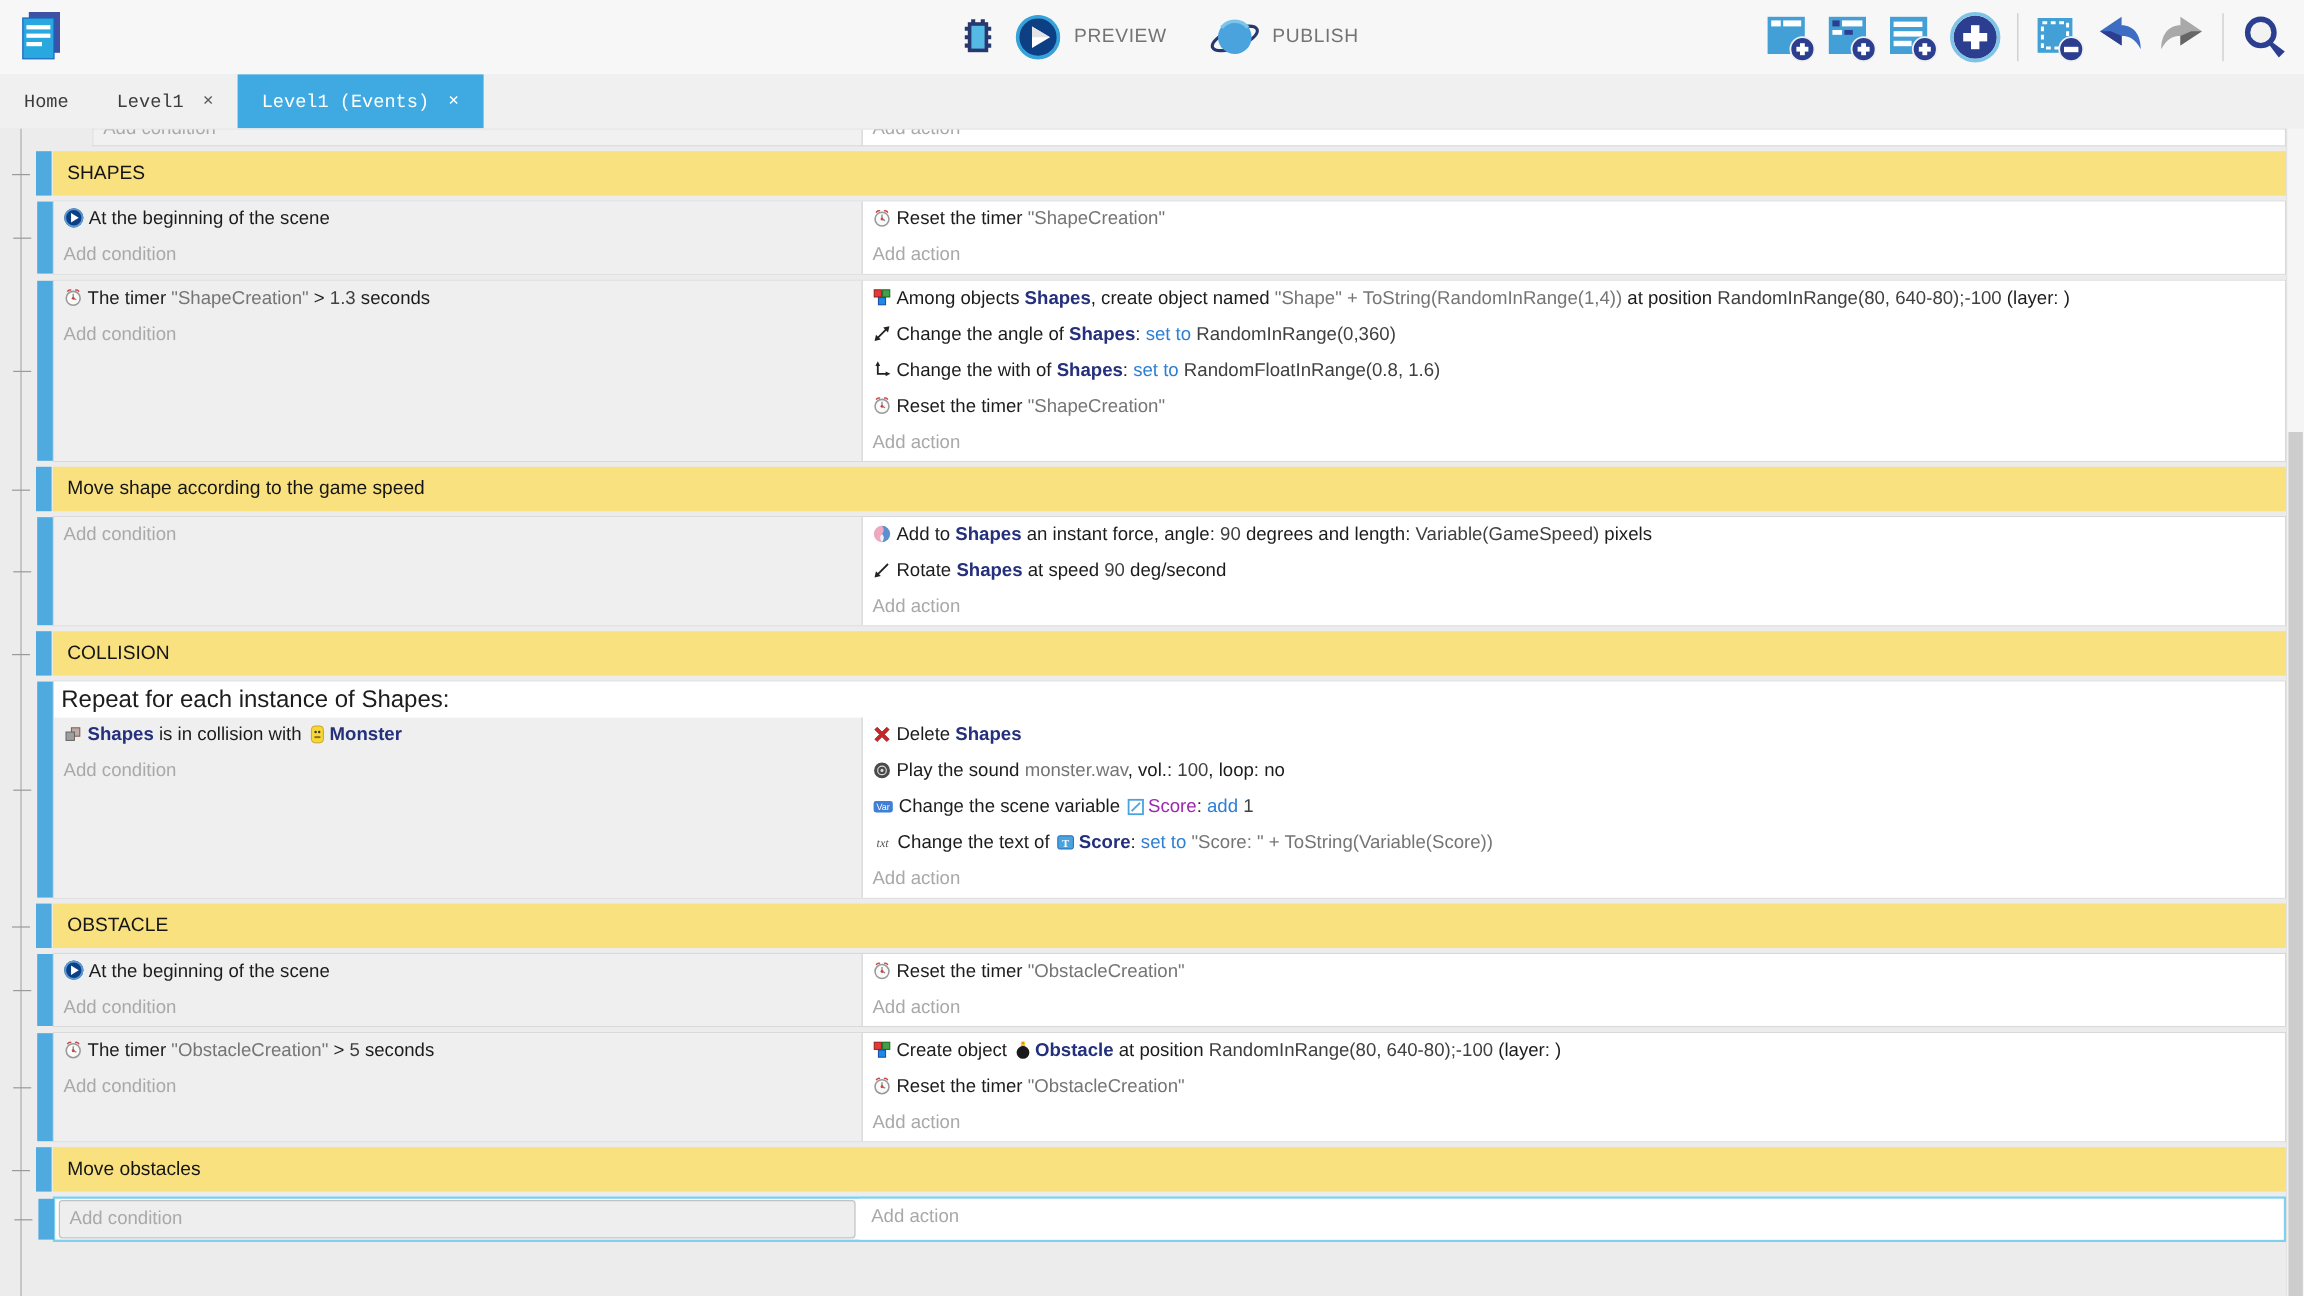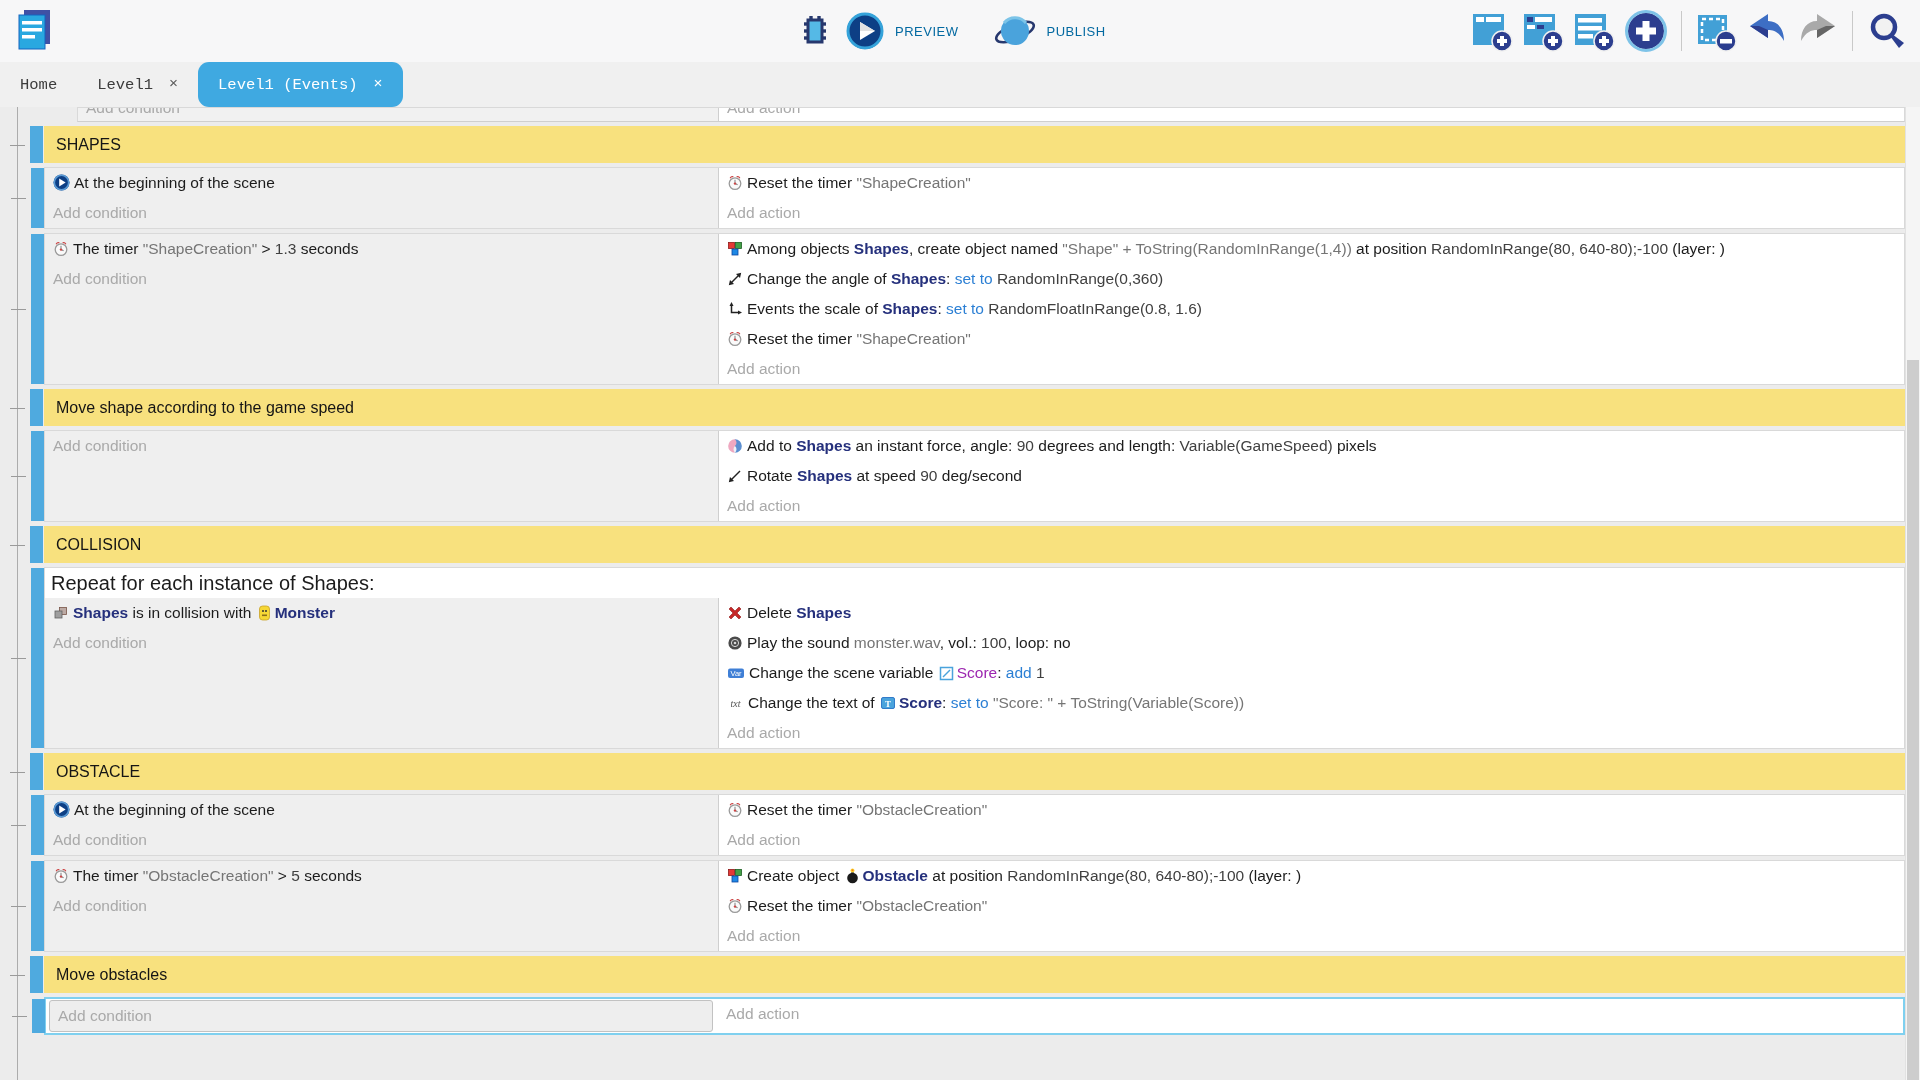--- a/index.html
+++ b/index.html
@@ -5,33 +5,33 @@
   * { margin:0; padding:0; box-sizing:border-box; }
   html,body { width:1920px; height:1080px; overflow:hidden;
     font-family:"Liberation Sans", sans-serif; background:#ececec; }
 
   
   .toolbar { position:absolute; left:0; top:0; width:1920px; height:62px;
     background:#f7f7f8; }
   .tb-logo { position:absolute; left:12px; top:6px; width:44px; height:48px; }
   .tb-center { position:absolute; left:795px; top:8px; height:46px;
     display:flex; align-items:center; gap:10px; }
-  .tb-label { font-size:13px; letter-spacing:.5px; color:#0369a1; margin-right:26px; }
+  .tb-label { font-size:16px; letter-spacing:.5px; color:#737373; margin-right:26px; }
   .tb-right { position:absolute; right:12px; top:8px; height:46px;
     display:flex; align-items:center; gap:9px; }
   .tb-sep { width:1px; height:40px; background:#c9c9c9; margin:0 4px; }
   .tb-btn { display:flex; align-items:center; cursor:pointer; }
 
   
   .tabbar { position:absolute; left:0; top:62px; width:1920px; height:45px;
     background:#f0f0f0; display:flex; align-items:stretch; }
   .tab { display:flex; align-items:center; padding:0 20px; font-size:15.5px;
     color:#3c3c3c; gap:16px;font-family:Liberation Mono, monospace; }
   .tab .x { font-size:15px; color:#5a5a5a; }
-  .tab.active { background:#3fa9e1; color:#ffffff;border-radius:11px; }
+  .tab.active { background:#3fa9e1; color:#ffffff; }
   .tab.active .x { color:#ffffff; }
 
   
   .sheet { position:absolute; left:0; top:107px; width:1920px; height:973px;
     background:#ececec; overflow:hidden; }
   .rail { position:absolute; left:17px; top:0; bottom:0; width:1px; background:#acacac; }
   .rows { position:absolute; left:44px; top:0; right:15px; }
 
   .row { position:relative; margin-bottom:4px; }
   .bar { position:absolute; left:-14px; top:0; bottom:0; width:13px; background:#4faadf; }
@@ -273,21 +273,21 @@
                 </svg></span><span class="p">Among objects </span><span class="o">Shapes</span><span class="p">, create object named </span><span class="s">"Shape" + ToString(RandomInRange(1,4))</span><span class="p"> at position </span><span class="g">RandomInRange(80, 640-80);-100</span><span class="p"> (layer: )</span></div>
             <div class="line"><span><svg class="ic" width="16" height="16" viewBox="0 0 16 16">
                   <line x1="4" y1="12" x2="12.5" y2="3.5" stroke="#222" stroke-width="1.5"></line>
                   <polygon points="1.8,14.2 7,13 3,9" fill="#222"></polygon>
                   <polygon points="14.2,1.8 9,3 13,7" fill="#222"></polygon>
                 </svg></span><span class="p">Change the angle of </span><span class="o">Shapes</span><span class="p">: </span><span class="b">set to </span><span class="g">RandomInRange(0,360)</span></div>
             <div class="line"><span><svg class="ic" width="16" height="16" viewBox="0 0 16 16">
                   <path d="M4.5 4 V11.5 H12" fill="none" stroke="#222" stroke-width="1.5"></path>
                   <polygon points="4.5,1 2.5,5 6.5,5" fill="#222"></polygon>
                   <polygon points="15,11.5 11,9.5 11,13.5" fill="#222"></polygon>
-                </svg></span><span class="p">Events the scale of </span><span class="o">Shapes</span><span class="p">: </span><span class="b">set to </span><span class="g">RandomFloatInRange(0.8, 1.6)</span></div>
+                </svg></span><span class="p">Change the with of </span><span class="o">Shapes</span><span class="p">: </span><span class="b">set to </span><span class="g">RandomFloatInRange(0.8, 1.6)</span></div>
             <div class="line"><span><svg class="ic" width="16" height="16" viewBox="0 0 16 16">
                   <path d="M3.2 3.2 A2.4 2.4 0 0 1 6.4 1.8" fill="none" stroke="#cc4444" stroke-width="1.2"></path>
                   <path d="M12.8 3.2 A2.4 2.4 0 0 0 9.6 1.8" fill="none" stroke="#cc4444" stroke-width="1.2"></path>
                   <circle cx="8" cy="8.6" r="5.8" fill="#fafafa" stroke="#9a9a9a" stroke-width="1.3"></circle>
                   <line x1="8" y1="8.6" x2="8" y2="4.8" stroke="#888" stroke-width="1.1"></line>
                   <line x1="8" y1="8.6" x2="10.6" y2="9.8" stroke="#888" stroke-width="1.1"></line>
                   <circle cx="8" cy="8.6" r="1.2" fill="#cc4444"></circle>
                 </svg></span><span class="p">Reset the timer </span><span class="s">"ShapeCreation"</span></div>
             <div class="line"><span class="ph">Add action</span></div>
           </div>

